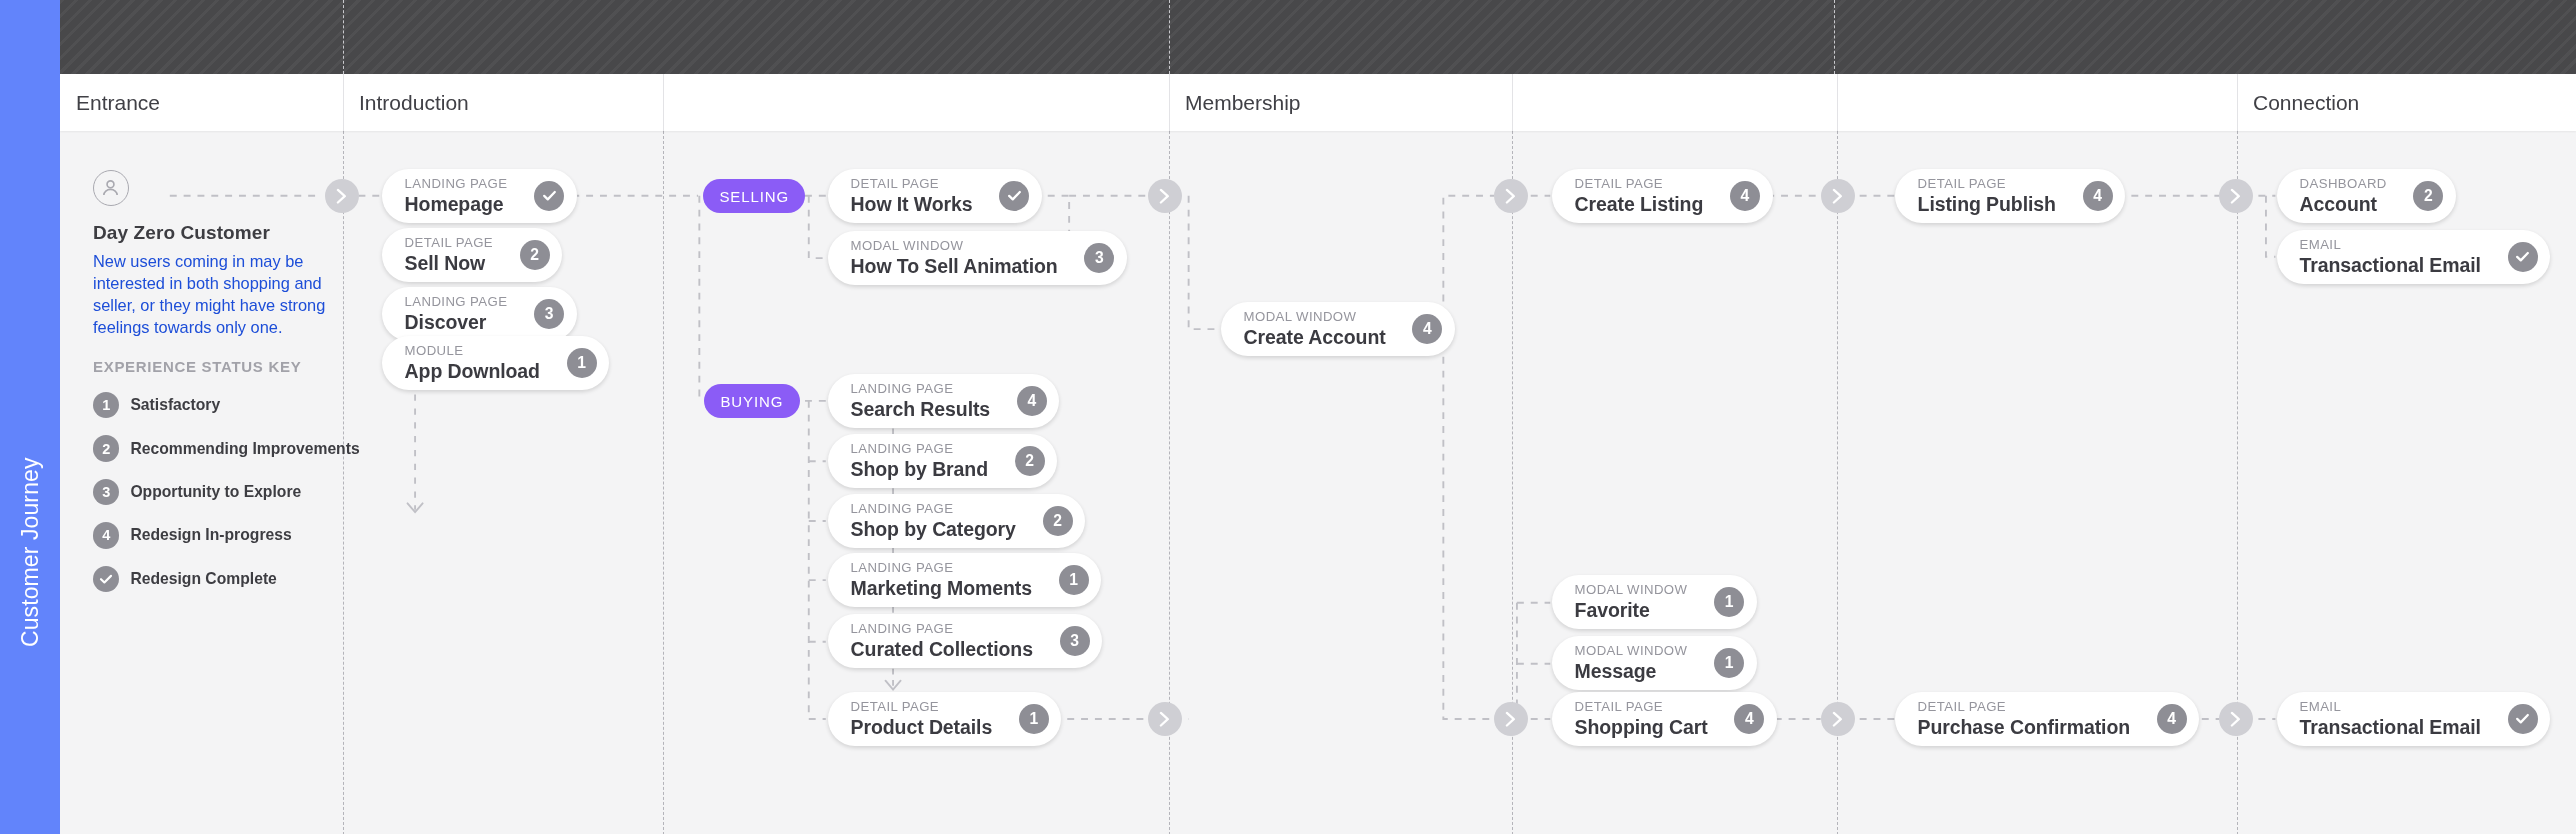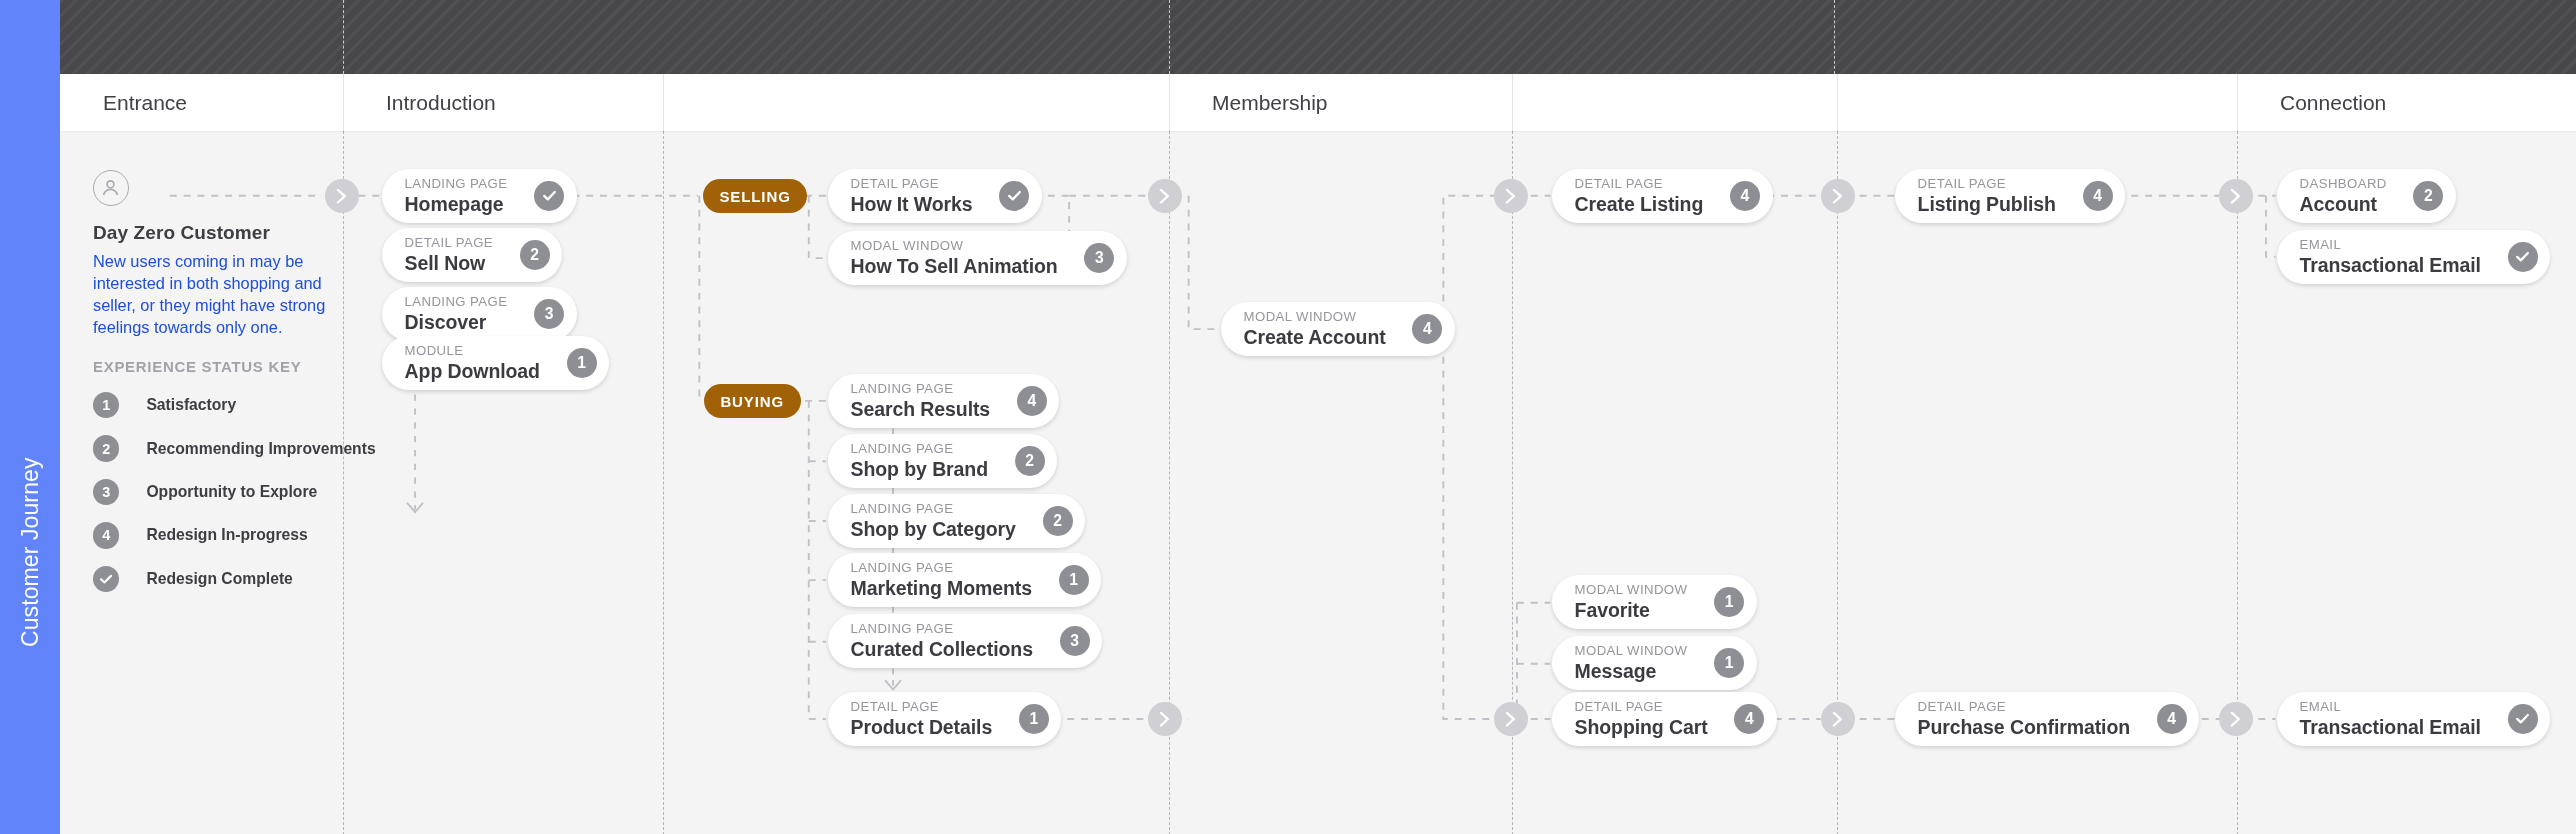--- a/index.html
+++ b/index.html
@@ -50,21 +50,21 @@
 
   
   .stage-band {
     position:absolute; left:60px; top:74px; right:0; height:57px;
     background:#ffffff; z-index:18;
     box-shadow:0 1.3px 1.9px rgba(0,0,0,.06);
   }
   .stage {
     position:absolute; top:74px; height:57px;
     display:flex; align-items:center;
-    color:#404046; font-size:21px; padding-left:43px;
+    color:#404046; font-size:21px; padding-left:16px;
     z-index:19;
   }
   .stage-sep {
     position:absolute; top:74px; width:0; height:57px;
     border-left:1.3px solid #e3e3e6; z-index:19;
   }
 
   
   .guide {
     position:absolute; top:131px; width:0; bottom:0;
@@ -93,37 +93,37 @@
   .legend-title {
     font-size:15px; font-weight:bold; color:#a2a2a9; letter-spacing:0.7px;
   }
   .legend-row { display:flex; align-items:center; margin-top:17px; }
   .legend-badge {
     width:26.4px; height:26.4px; border-radius:50%; background:#8e8e95;
     color:#ffffff; font-size:14.5px; font-weight:bold;
     display:flex; align-items:center; justify-content:center;
     flex:0 0 auto;
   }
-  .legend-label { margin-left:27px; font-size:15.7px; color:#3d3d42; font-weight:bold; }
+  .legend-label { margin-left:11px; font-size:15.7px; color:#3d3d42; font-weight:bold; }
 
   
   #links { position:absolute; inset:0; z-index:3; pointer-events:none; }
 
   
   .chev {
     position:absolute; width:34px; height:34px; border-radius:50%;
     background:#cfcfd4; z-index:8;
     display:flex; align-items:center; justify-content:center;
   }
   .chev svg { display:block; }
 
   
   .grouptag {
-    position:absolute; height:34px; border-radius:17px; background:#a16207;
-    color:#ffffff; font-size:15px; font-weight:bold; letter-spacing:0.9px;
+    position:absolute; height:34px; border-radius:17px; background:#8b5cf6;
+    color:#ffffff; font-size:15px; font-weight:normal; letter-spacing:0.9px;
     display:flex; align-items:center; justify-content:center;
     padding:0 16.4px; z-index:9;
   }
 
   
   .card {
     position:absolute; height:54px; background:#ffffff; border-radius:27px;
     box-shadow:0 1.9px 4.4px rgba(0,0,0,.14);
     display:flex; align-items:center; z-index:10;
     padding:0 12.6px 0 22.6px; white-space:nowrap;gap:16px;

